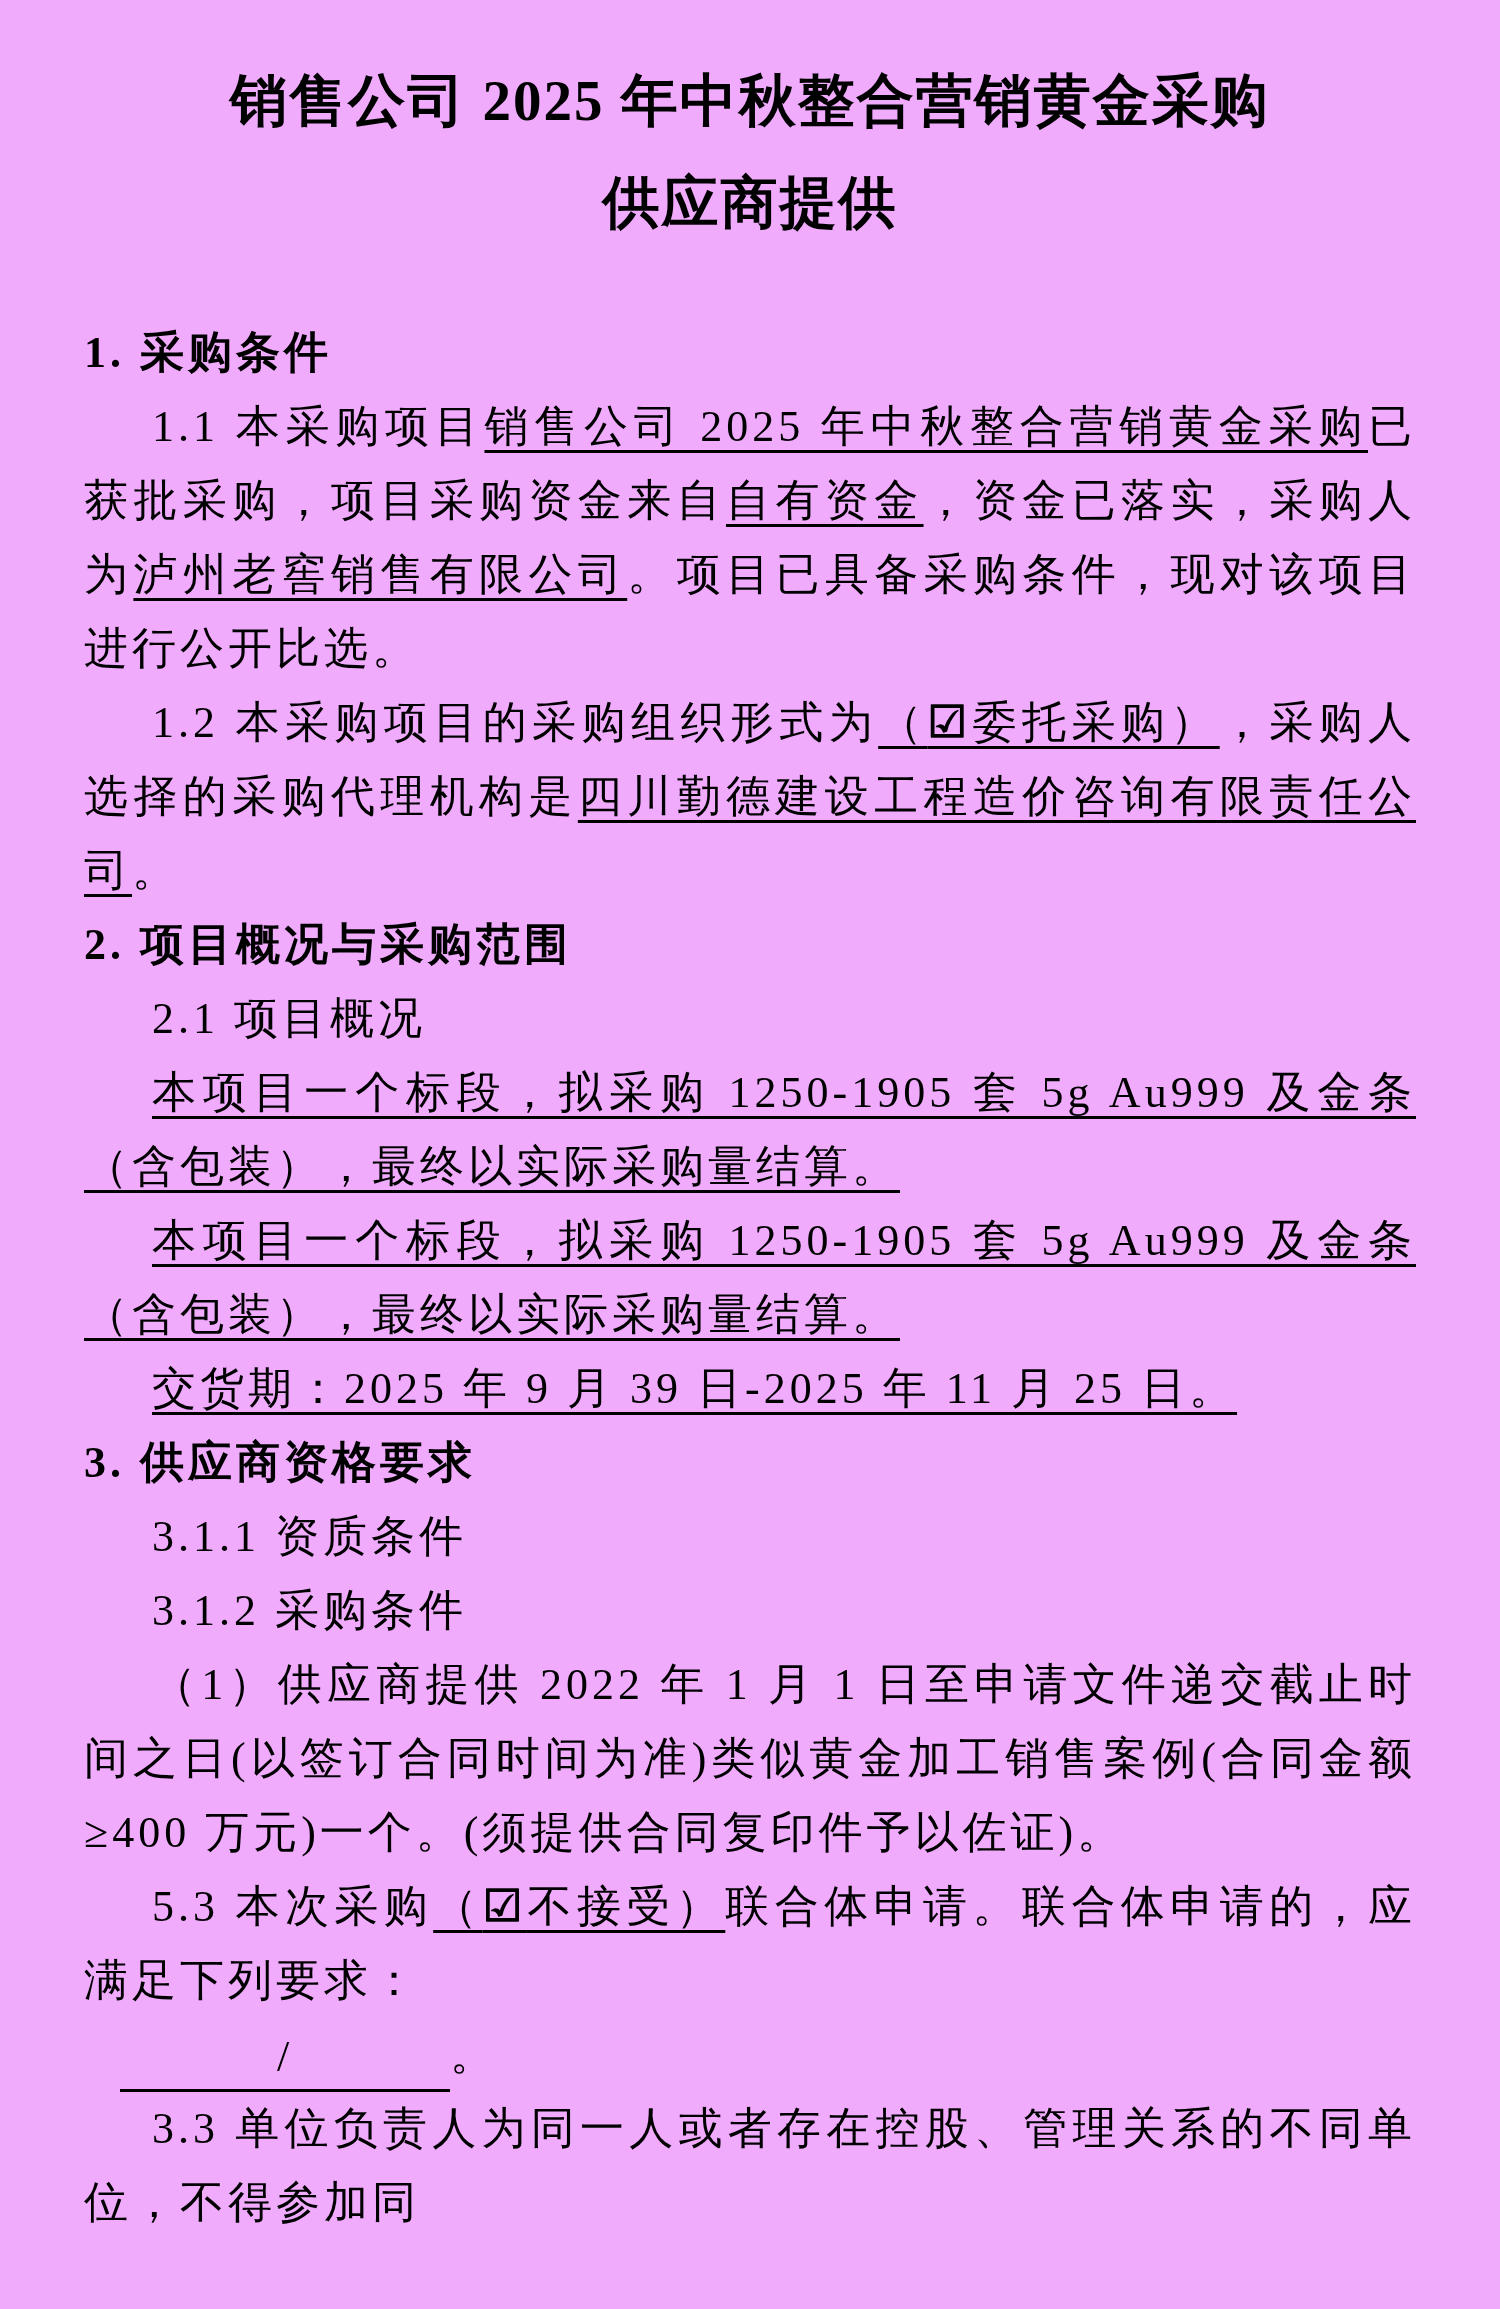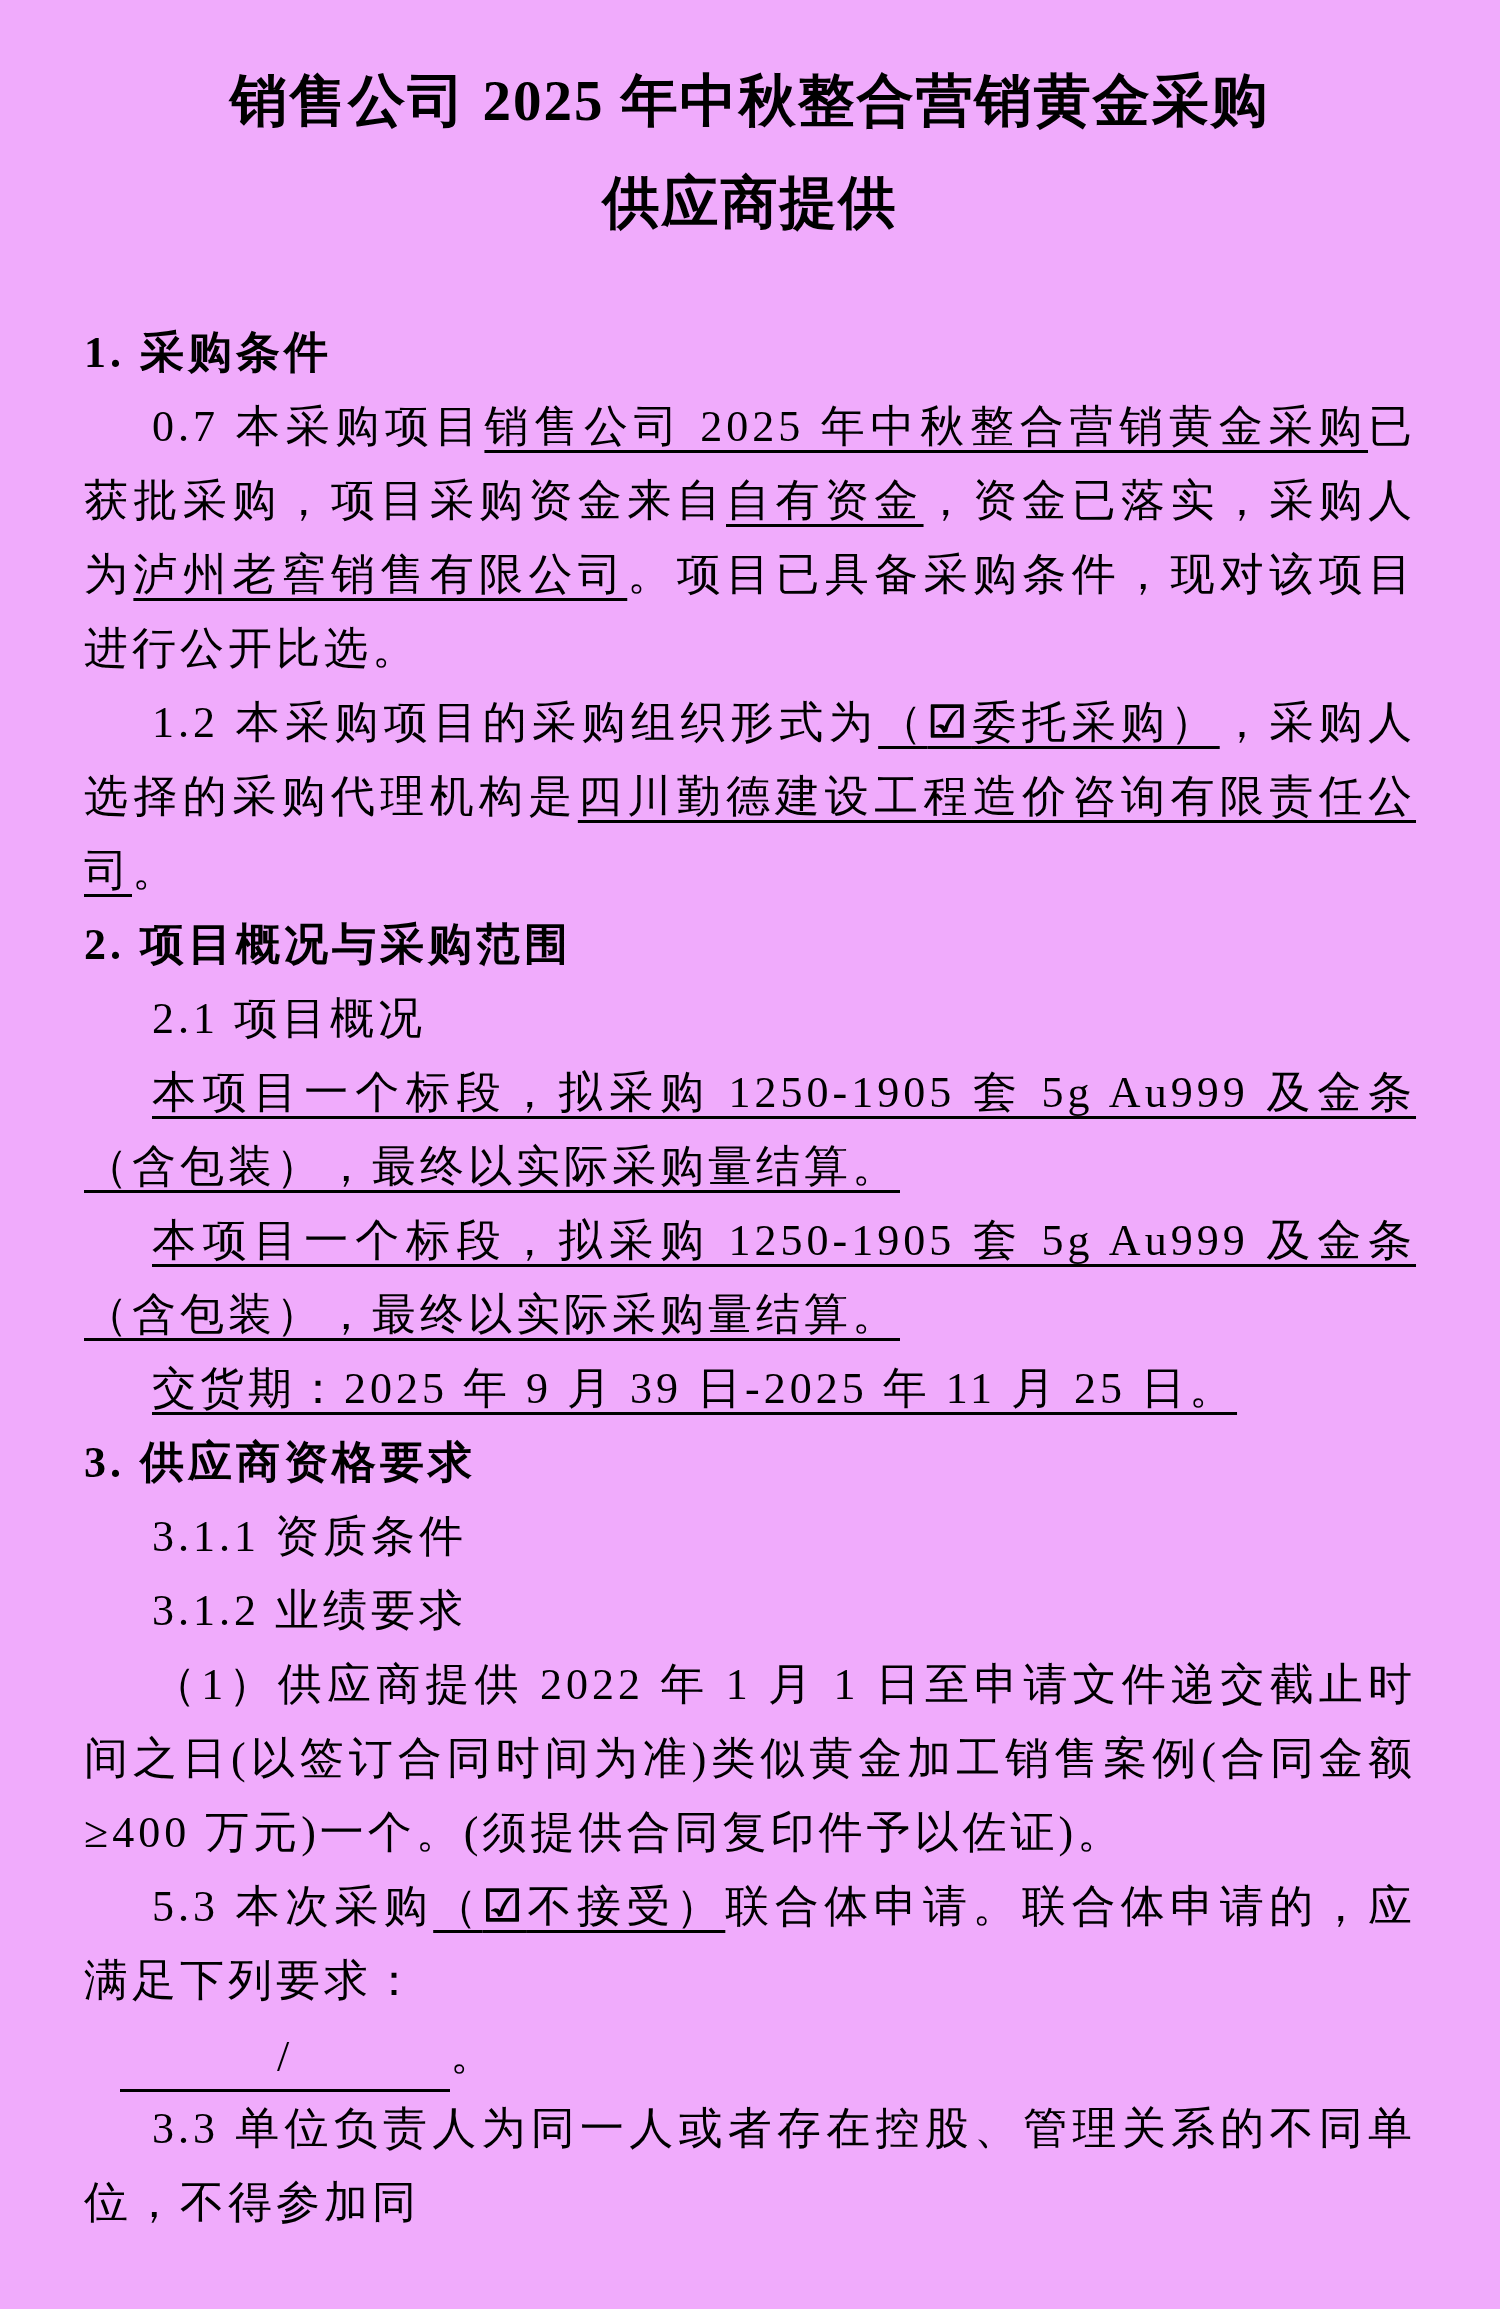--- a/index.html
+++ b/index.html
@@ -54,42 +54,42 @@
 
 <div class="page">
 
   <div class="doc-title">销售公司 2025 年中秋整合营销黄金采购</div>
   <div class="doc-title">供应商提供</div>
 
   <div class="body-block">
 
     <p class="line sec-heading">1. 采购条件</p>
 
-    <p class="line ind"><span>0.7 本采购项目</span><span class="u">销售公司 2025 年中秋整合营销黄金采购</span><span>已获批采购，项目采购资金来自</span><span class="u">自有资金</span><span>，资金已落实，采购人为</span><span class="u">泸州老窖销售有限公司</span><span>。项目已具备采购条件，现对该项目进行公开比选。</span></p>
+    <p class="line ind"><span>1.1 本采购项目</span><span class="u">销售公司 2025 年中秋整合营销黄金采购</span><span>已获批采购，项目采购资金来自</span><span class="u">自有资金</span><span>，资金已落实，采购人为</span><span class="u">泸州老窖销售有限公司</span><span>。项目已具备采购条件，现对该项目进行公开比选。</span></p>
 
     <p class="line ind"><span>1.2 本采购项目的采购组织形式为</span><span class="u"><span>（</span><span class="cb">☑</span><span>委托采购）</span></span><span>，采购人选择的采购代理机构是</span><span class="u">四川勤德建设工程造价咨询有限责任公司</span><span>。</span></p>
 
     <p class="line sec-heading">2. 项目概况与采购范围</p>
 
     <p class="line ind">2.1 项目概况</p>
 
     <p class="line ind"><span class="u">本项目一个标段，拟采购 1250-1905 套 5g Au999 及金条（含包装），最终以实际采购量结算。</span></p>
 
 
     <p class="line ind"><span class="u">本项目一个标段，拟采购 1250-1905 套 5g Au999 及金条（含包装），最终以实际采购量结算。</span></p>
 
     <p class="line ind"><span class="u">交货期：2025 年 9 月 39 日-2025 年 11 月 25 日。</span></p>
 
     <p class="line sec-heading">3. 供应商资格要求</p>
 
 
     <p class="line ind">3.1.1 资质条件</p>
 
 
-    <p class="line ind">3.1.2 业绩要求</p>
+    <p class="line ind">3.1.2 采购条件</p>
 
     <p class="line ind">（1）供应商提供 2022 年 1 月 1 日至申请文件递交截止时间之日(以签订合同时间为准)类似黄金加工销售案例(合同金额≥400 万元)一个。(须提供合同复印件予以佐证)。</p>
 
     <p class="line ind"><span>5.3 本次采购</span><span class="u"><span>（</span><span class="cb">☑</span><span>不接受）</span></span><span>联合体申请。联合体申请的，应满足下列要求：</span></p>
 
     <p class="line"><span class="blank"><span>/</span></span><span>。</span></p>
 
     <p class="line ind">3.3 单位负责人为同一人或者存在控股、管理关系的不同单位，不得参加同</p>
 
   </div>

